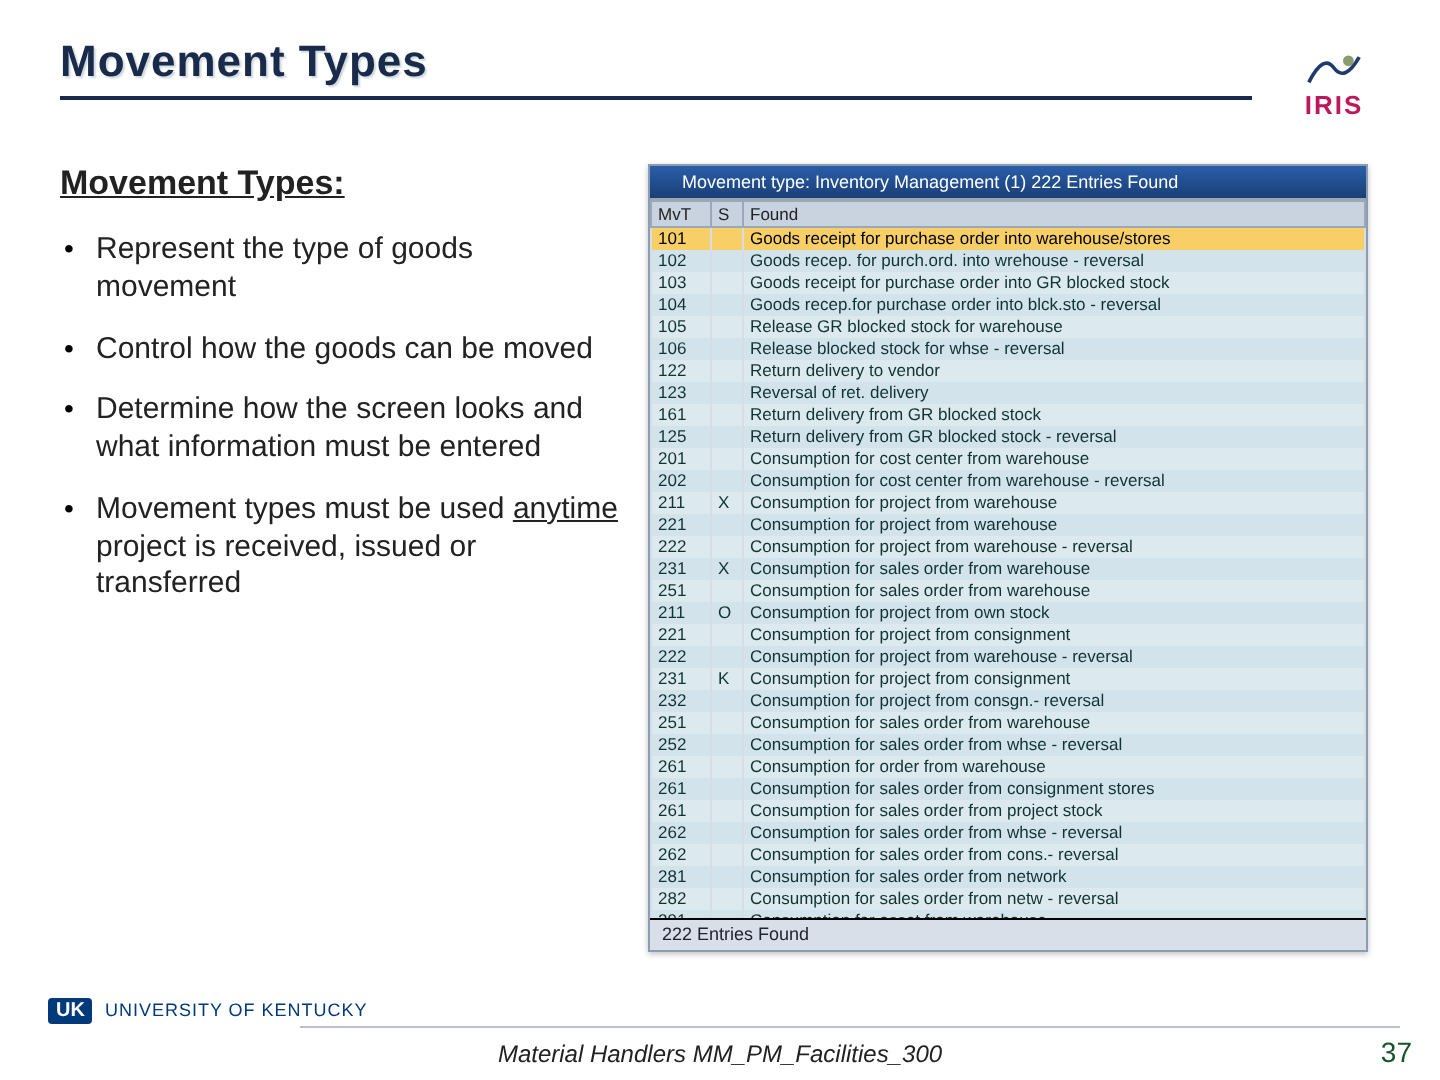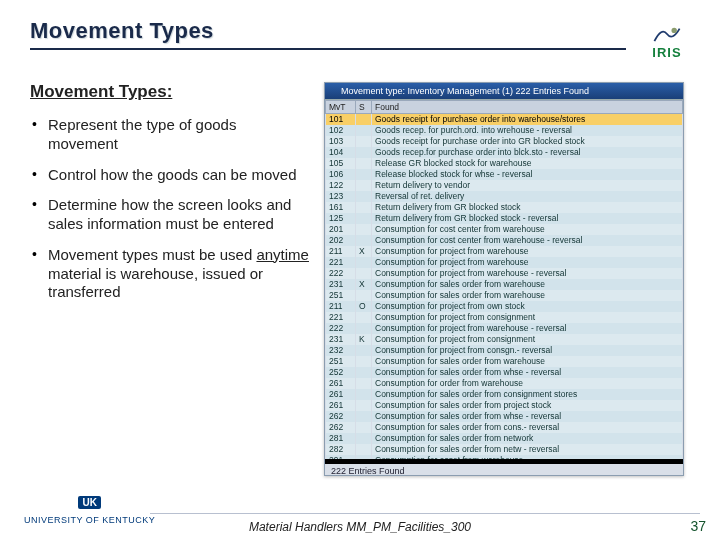--- a/index.html
+++ b/index.html
@@ -2,45 +2,45 @@
 <html><head>
 <meta charset="utf-8">
 <style>
   * { box-sizing: border-box; margin: 0; padding: 0; }
   html, body { width: 720px; height: 540px; font-family: Verdana, Arial, sans-serif; background: #fff; color: #222; }
   .slide { position: relative; width: 720px; height: 540px; padding: 18px 22px 10px 30px; }
   .header { display: flex; align-items: flex-start; justify-content: space-between; }
   .title { font-size: 22px; font-weight: 700; color: #1a2a4a; letter-spacing: .5px; text-shadow: 1px 1px 1px #cfd8dc; border-bottom: 2px solid #1a2a4a; padding-bottom: 4px; flex: 1; }
   .logo { width: 62px; height: 46px; margin-left: 10px; display: flex; flex-direction: column; align-items: center; justify-content: center; font-size: 12px; color: #1a2a4a; }
   .logo svg { width: 36px; height: 22px; }
-  .logo-text { font-weight: 700; font-size: 13px; letter-spacing: 1px; color: #15803d; }
+  .logo-text { font-weight: 700; font-size: 13px; letter-spacing: 1px; color: #be185d; }
   .body { display: flex; margin-top: 18px; gap: 14px; }
   .left { width: 280px; }
   .subtitle { font-size: 17px; font-weight: 700; text-decoration: underline; margin-bottom: 14px; }
   .bullets { list-style: none; }
   .bullets li { position: relative; padding-left: 18px; font-size: 15px; line-height: 1.25; margin-bottom: 12px; }
   .bullets li::before { content: "•"; position: absolute; left: 2px; top: 0; font-size: 14px; color: #000; }
   .under { text-decoration: underline; }
   .right { flex: 1; }
   .sap-window { width: 360px; border: 1px solid #8b9db0; background: #e3e7ee; box-shadow: 0 1px 3px rgba(0,0,0,.25); font-family: Tahoma, Arial, sans-serif; }
   .sap-titlebar { height: 16px; background: linear-gradient(#2a5ea8,#1a3f78); display: flex; align-items: center; padding: 0 16px; }
   .sap-titlebar span { color: #fff; font-size: 9px; white-space: nowrap; overflow: hidden; }
   .table-wrap { height: 360px; overflow: hidden; background: #f9a8d4; border-top: 1px solid #9aa; }
   table { border-collapse: collapse; width: 100%; font-size: 8.5px; table-layout: fixed; }
   th { background: #c9d2df; border: 1px solid #9aa8bb; padding: 1px 3px; text-align: left; font-weight: 400; position: sticky; top: 0; }
   th.c-mvt { width: 30px; }
   th.c-s { width: 16px; }
   th.c-text { width: auto; }
   td { border-left: 1px solid #d6dde7; border-right: 1px solid #d6dde7; padding: 0 3px; white-space: nowrap; overflow: hidden; text-overflow: ellipsis; background: #dce9ef; height: 11px; line-height: 11px; color: #133; }
   tr.alt td { background: #d2e3eb; }
   tr.sel td { background: #f8cf66; color: #000; }
-  .sap-status { height: 16px; border-top: 5px solid #000000; background: #d9dfe8; font-size: 9px; padding: 2px 6px; color: #223; }
+  .sap-status { height: 16px; border-top: 1px solid #000000; background: #d9dfe8; font-size: 9px; padding: 2px 6px; color: #223; }
   .footer { position: absolute; bottom: 6px; left: 0; right: 0; text-align: center; font-size: 12px; color: #222; font-style: italic; }
   .pagenum { position: absolute; bottom: 6px; right: 14px; font-size: 14px; color: #14532d; }
-  .uk-logo { position: absolute; bottom: 26px; left: 24px; height: 18px; display: flex; align-items: center; gap: 6px; flex-direction: column; }
+  .uk-logo { position: absolute; bottom: 26px; left: 24px; height: 18px; display: flex; align-items: center; gap: 6px; }
   .uk-logo .badge { background: #003a7a; color: #fff; font-weight: 700; font-size: 10px; padding: 1px 4px; border-radius: 2px; }
   .uk-logo .uni { font-size: 9px; color: #003a7a; letter-spacing: .5px; }
   .footer-rule { position: absolute; bottom: 26px; left: 150px; right: 20px; border-top: 1px solid #b8c0d0; }
 </style>
 </head>
 <body>
 
 <div class="slide">
   <div class="header">
     <div class="title">Movement Types</div>
@@ -52,23 +52,23 @@
       <span class="logo-text">IRIS</span>
     </div>
   </div>
 
   <div class="body">
     <div class="left">
       <div class="subtitle">Movement Types:</div>
       <ul class="bullets">
         <li>Represent the type of goods movement</li>
         <li>Control how the goods can be moved</li>
-        <li>Determine how the screen looks and sales information must be entered</li>
+        <li>Determine how the screen looks and what information must be entered</li>
         <li>
-          <span>Movement types must be used </span><span class="under">anytime</span><span> material is warehouse, issued or transferred</span>
+          <span>Movement types must be used </span><span class="under">anytime</span><span> project is received, issued or transferred</span>
         </li>
       </ul>
     </div>
 
     <div class="right">
       <div class="sap-window">
         <div class="sap-titlebar">
           <span>Movement type: Inventory Management (1)   222 Entries Found</span>
         </div>
         <div class="table-wrap">

